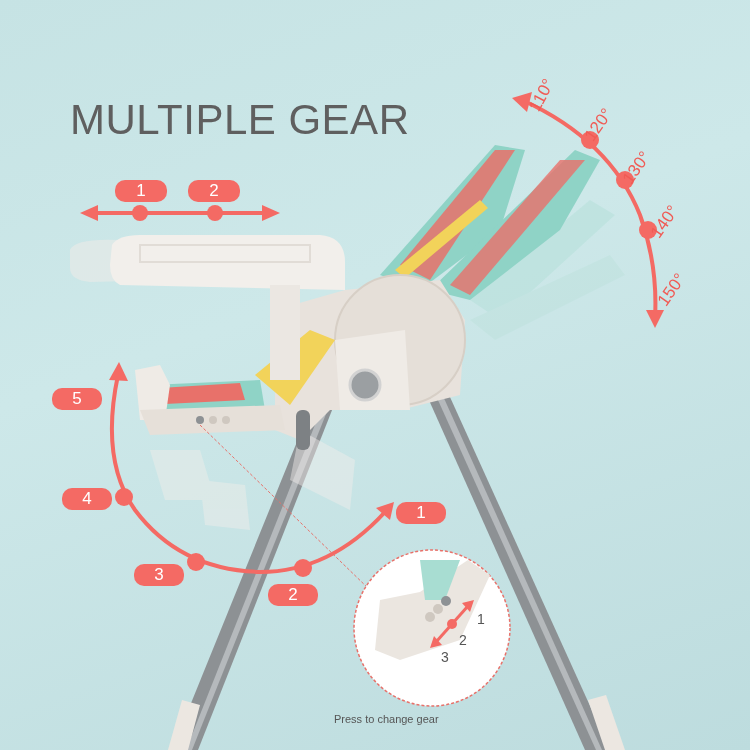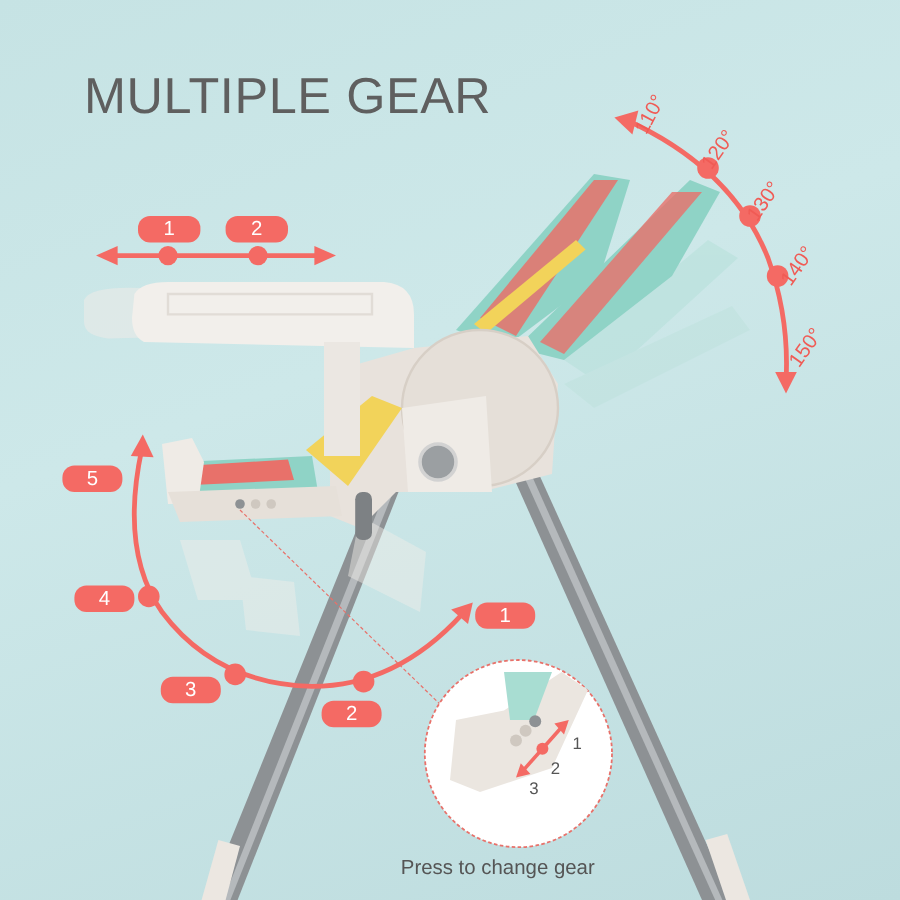--- a/index.html
+++ b/index.html
@@ -1,26 +1,26 @@
 <!DOCTYPE html>
 <html><head>
 <meta charset="utf-8">
 <style>
   html,body{margin:0;padding:0;}
   body{width:750px;height:750px;overflow:hidden;position:relative;
     font-family:"Liberation Sans",sans-serif;
     background:linear-gradient(160deg,#c6e3e4 0%,#cde8e9 40%,#bddcde 100%);}
   .title{position:absolute;left:70px;top:54px;color:#5f5f5f;font-size:42px;line-height:52px;
     letter-spacing:0.5px;font-weight:400;}
-  .title div{white-space:nowrap;}
+  .title div{white-space:nowrap;margin-top:40px;}
   .pill{position:absolute;background:#f46a64;color:#fff;border-radius:10px;font-size:17px;
     text-align:center;line-height:22px;height:22px;}
   .deg{position:absolute;color:#f05b55;font-size:17px;transform-origin:left bottom;white-space:nowrap;}
   svg.layer{position:absolute;left:0;top:0;}
-  .caption{position:absolute;left:334px;top:713px;color:#555;font-size:17px;white-space:nowrap;}
+  .caption{position:absolute;left:334px;top:713px;color:#555;font-size:11px;white-space:nowrap;}
   .zlabel{position:absolute;color:#555;font-size:14px;}
 </style>
 </head>
 <body>
 
 <div class="title">
   <div>MULTIPLE GEAR</div>
 </div>
 
 <svg class="layer" width="750" height="750" viewBox="0 0 750 750">

